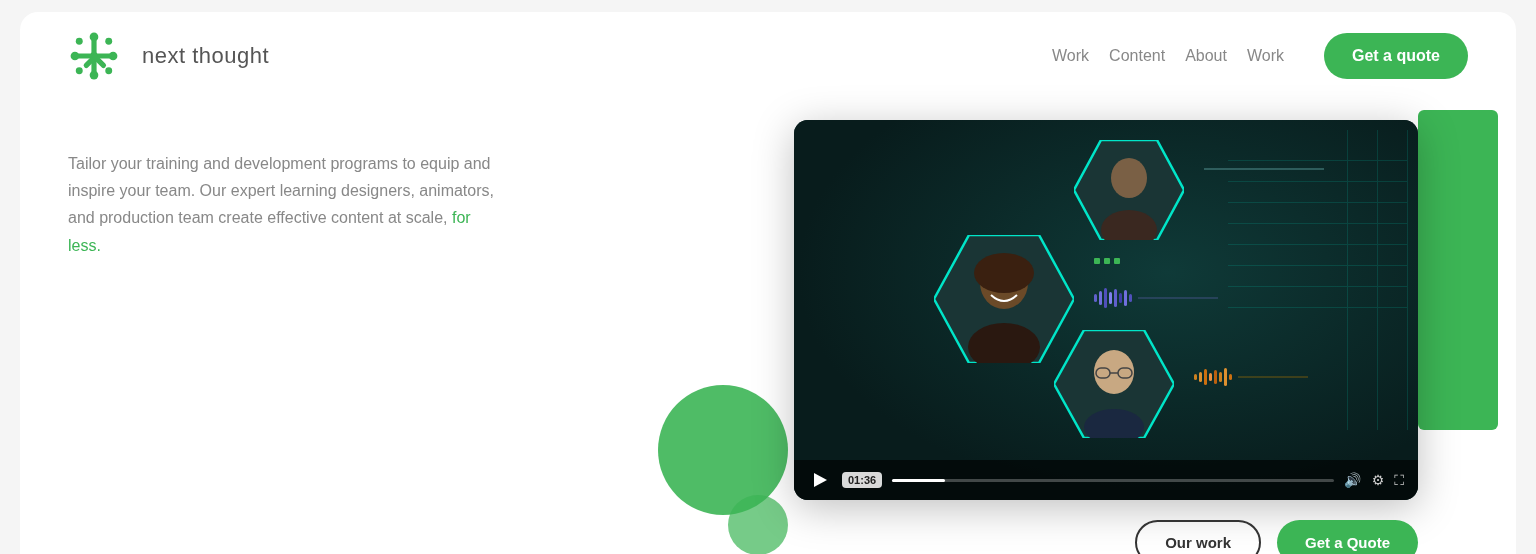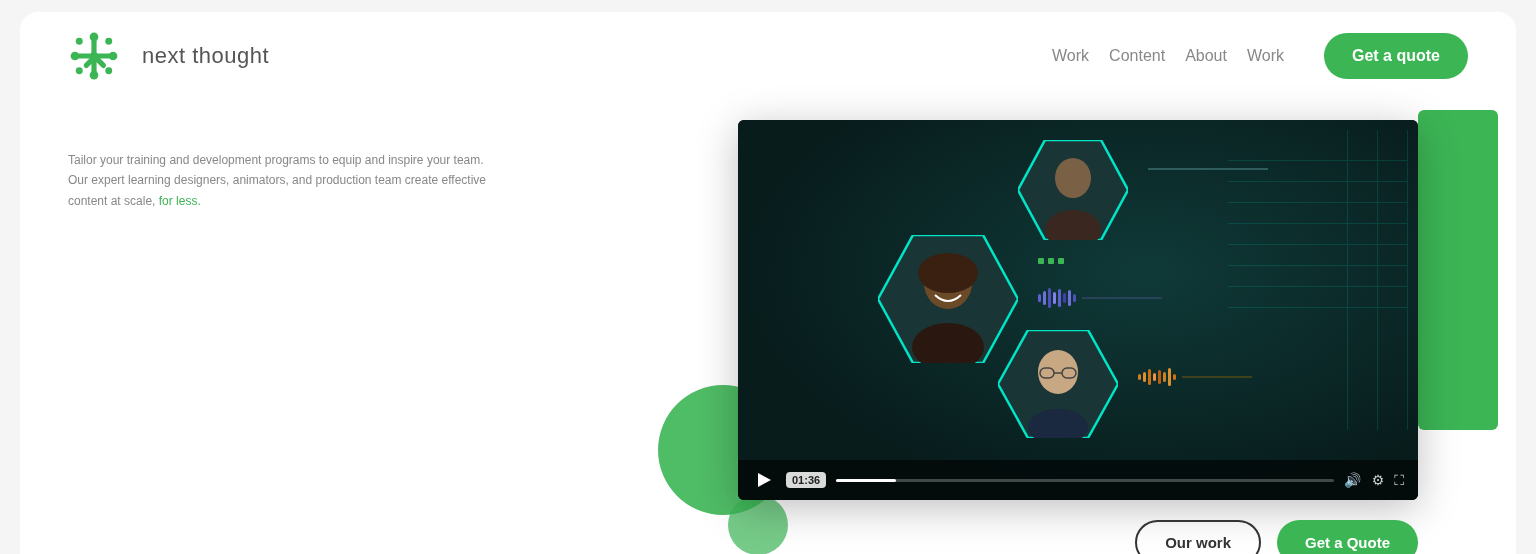--- a/index.html
+++ b/index.html
@@ -82,21 +82,21 @@
       padding-top: 30px;
     }
     .hero-title {
       font-size: 48px;
       font-weight: 800;
       color: #2d2d3a;
       line-height: 1.15;
       margin-bottom: 28px;
     }
     .hero-subtitle {
-      font-size: 12px;
+      font-size: 16px;
       color: #888;
       line-height: 1.7;
       max-width: 430px;
     }
     .hero-subtitle .highlight {
       color: #3cb555;
     }
 
     
     .right-panel {
@@ -139,24 +139,24 @@
       background: #3cb555;
       border-radius: 50%;
       z-index: 0;
       opacity: 0.7;
     }
 
     
     .video-container {
       position: relative;
       z-index: 2;
-      width: 680px;
+      width: 624px;
       height: 380px;
       background: #0d2a2a;
-      border-radius: 6px;
+      border-radius: 14px;
       overflow: hidden;
       box-shadow: 0 8px 40px rgba(0,0,0,0.25);
       margin-right: 50px;
     }
 
     
     .video-scene {
       width: 100%;
       height: 100%;
       background: radial-gradient(ellipse at 60% 40%, #0f3a38 0%, #081c1c 70%);

